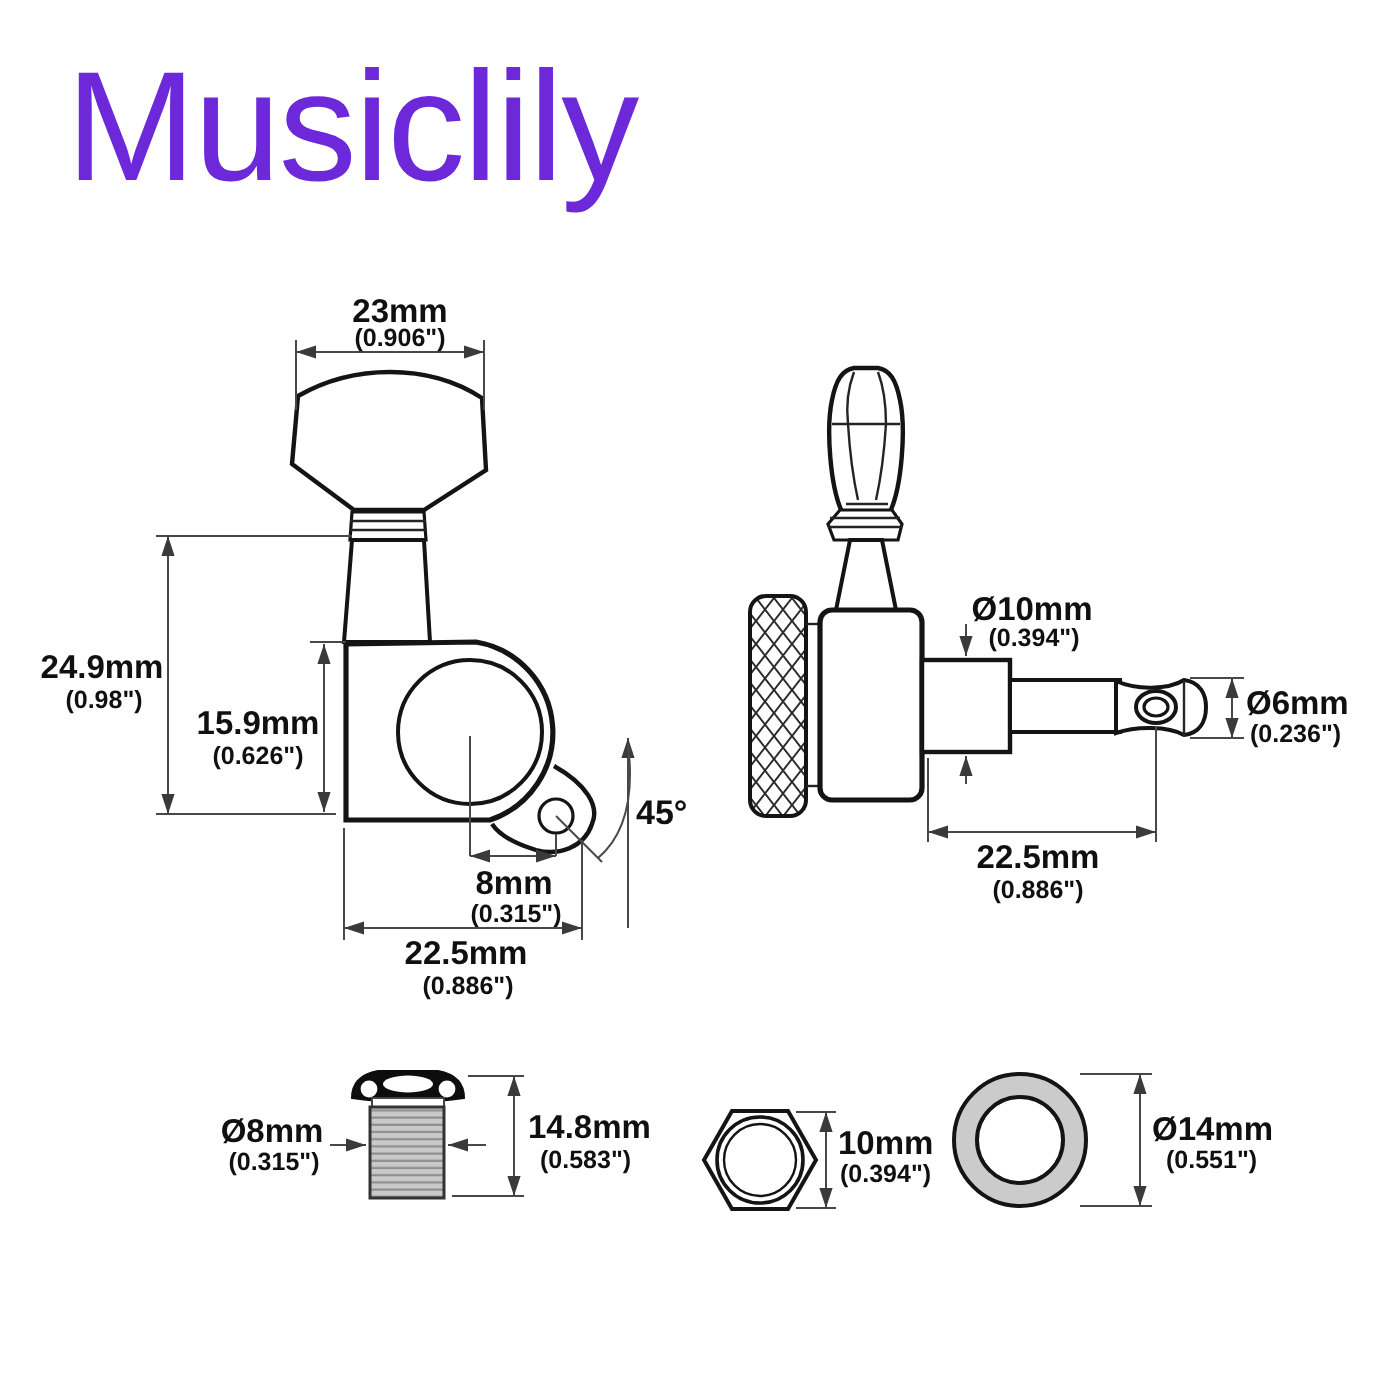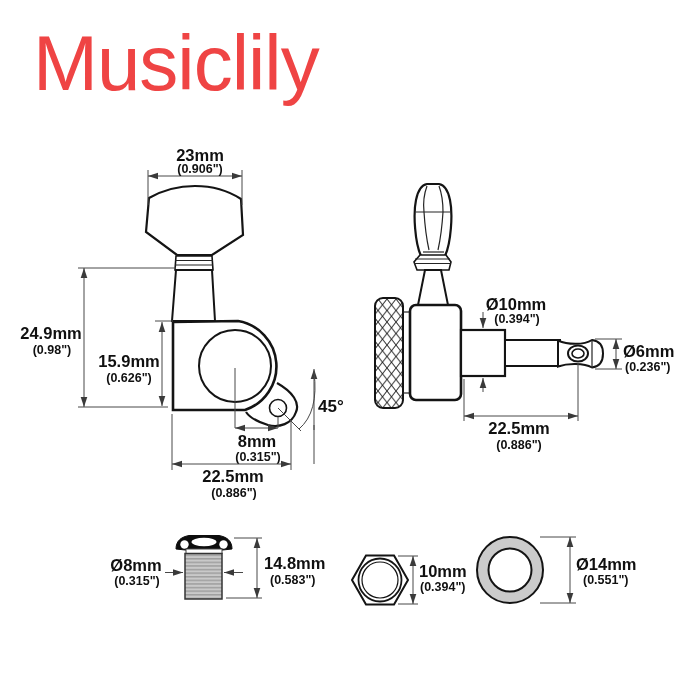--- a/index.html
+++ b/index.html
@@ -1,17 +1,17 @@
 <!DOCTYPE html>
 <html><head>
 <meta charset="utf-8">
 <style>
   html,body{margin:0;padding:0;background:#fff;width:700px;height:700px;overflow:hidden;}
   .stage{position:relative;width:700px;height:700px;background:#fff;font-family:"Liberation Sans",sans-serif;}
-  .logo{position:absolute;left:33px;top:24px;font-size:78px;font-weight:500;letter-spacing:-1px;color:#ef4444;line-height:1.0;}
+  .logo{position:absolute;left:33px;top:24px;font-size:78px;font-weight:500;letter-spacing:-1px;color:#6d28d9;line-height:1.0;}
   svg{position:absolute;left:0;top:0;}
   svg text{font-family:"Liberation Sans",sans-serif;font-weight:bold;fill:#101010;}
   .mm{font-size:16.5px;}
   .in{font-size:12.5px;}
   .deg{font-size:17px;}
   .part{fill:#fff;stroke:#141414;}
   .w26{stroke-width:2.6;} .w22{stroke-width:2.2;} .w2{stroke-width:2;} .w16{stroke-width:1.6;}
   .thin{fill:none;stroke:#484848;stroke-width:1;}
   .detail{fill:none;stroke:#242424;stroke-width:1.2;}
   .nofill{fill:none;}

